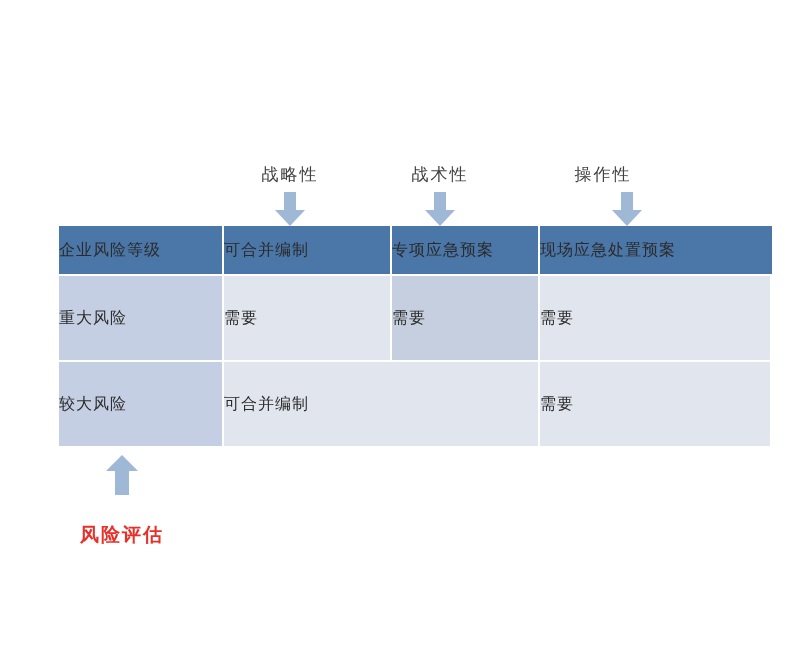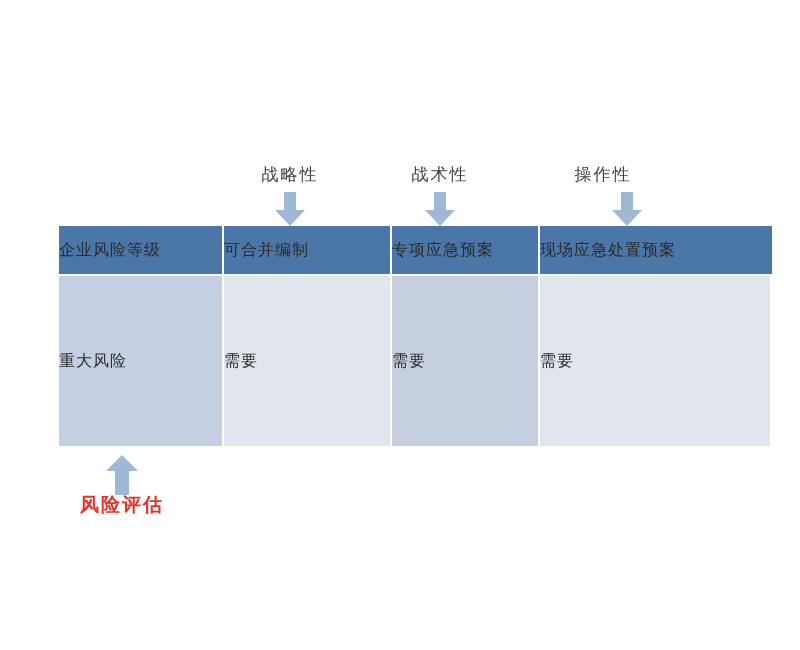--- a/index.html
+++ b/index.html
@@ -142,23 +142,28 @@
           <td class="hdr-cell last-col" style="width: 232px;">现场应急处置预案</td>
         </tr>
     </thead>
     <tbody id="table-body">
         <tr>
           <td class="rowlabel-cell">重大风险</td>
           <td colspan="1" class="body-cell">需要</td>
           <td colspan="1" class="body-cell highlight">需要</td>
           <td colspan="1" class="body-cell">需要</td>
         </tr>
+        <tr>
+          <td class="rowlabel-cell">较大风险</td>
+          <td colspan="2" class="body-cell">可合并编制</td>
+          <td colspan="1" class="body-cell">需要</td>
+        </tr>
       </tbody>
   </table>
 
   <div class="arrow-up" id="risk-eval-arrow" style="left:122px; top:455px;">
     <svg viewBox="0 0 32 40" xmlns="http://www.w3.org/2000/svg" aria-hidden="true">
       <polygon points="16,0 32,16 23,16 23,40 9,40 9,16 0,16" fill="#9fb8d6"></polygon>
     </svg>
   </div>
-  <div id="risk-eval-caption" style="left:122px; top:492px;text-align:center;">风险评估</div>
+  <div id="risk-eval-caption" style="left:122px; top:522px;text-align:center;">风险评估</div>
 
 </div>
 
 </body></html>

